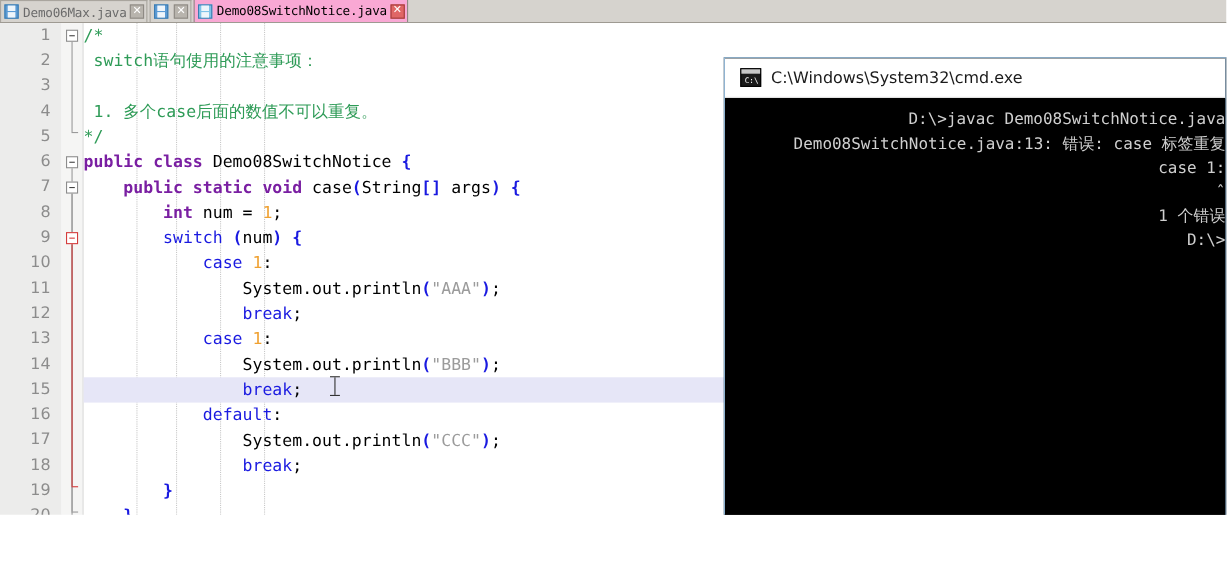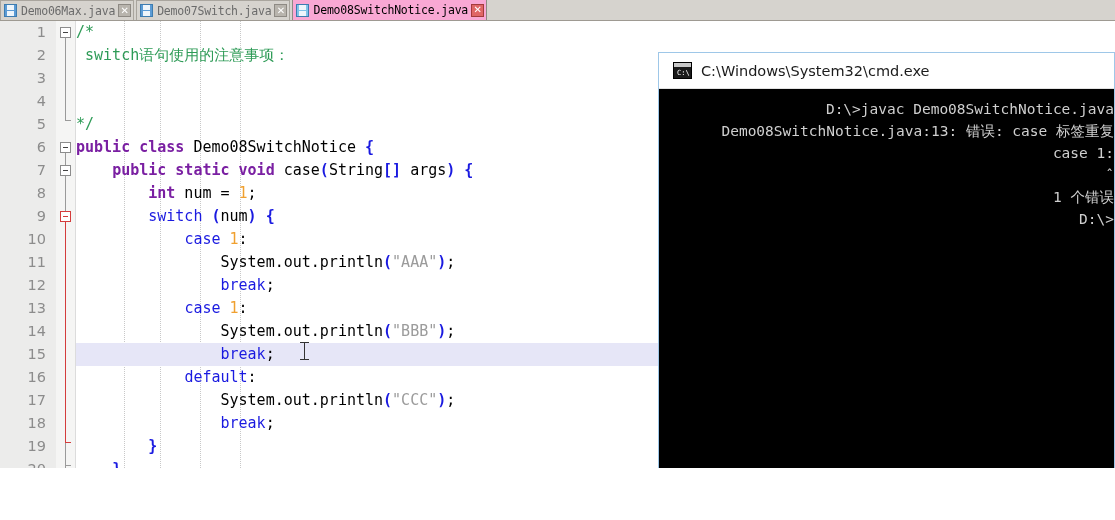--- a/index.html
+++ b/index.html
@@ -233,21 +233,20 @@
   <div class="tabbar">
 
     <div class="tab">
       <span class="tab-icon"></span>
       <span class="tab-label">Demo06Max.java</span>
       <span class="tab-close">✕</span>
     </div>
 
     <div class="tab">
       <span class="tab-icon"></span>
-      <span class="tab-label">Demo07Switch.java</span>
       <span class="tab-close">✕</span>
     </div>
 
     <div class="tab active">
       <span class="tab-icon"></span>
       <span class="tab-label">Demo08SwitchNotice.java</span>
       <span class="tab-close">✕</span>
     </div>
 
   </div>
@@ -289,20 +288,21 @@
         <span class="code"><span class="c-cmt"> switch语句使用的注意事项：</span></span>
       </div>
 
       <div class="line">
         <span class="ln">3</span>
         <span class="code"></span>
       </div>
 
       <div class="line">
         <span class="ln">4</span>
+        <span class="code"><span class="c-cmt"> 1. 多个case后面的数值不可以重复。</span></span>
       </div>
 
       <div class="line">
         <span class="ln">5</span>
         <span class="code"><span class="c-cmt">*/</span></span>
       </div>
 
       <div class="line">
         <span class="ln">6</span>
         <span class="code"><span class="c-kw">public class </span><span class="c-pl">Demo08SwitchNotice </span><span class="c-br">{</span></span>

